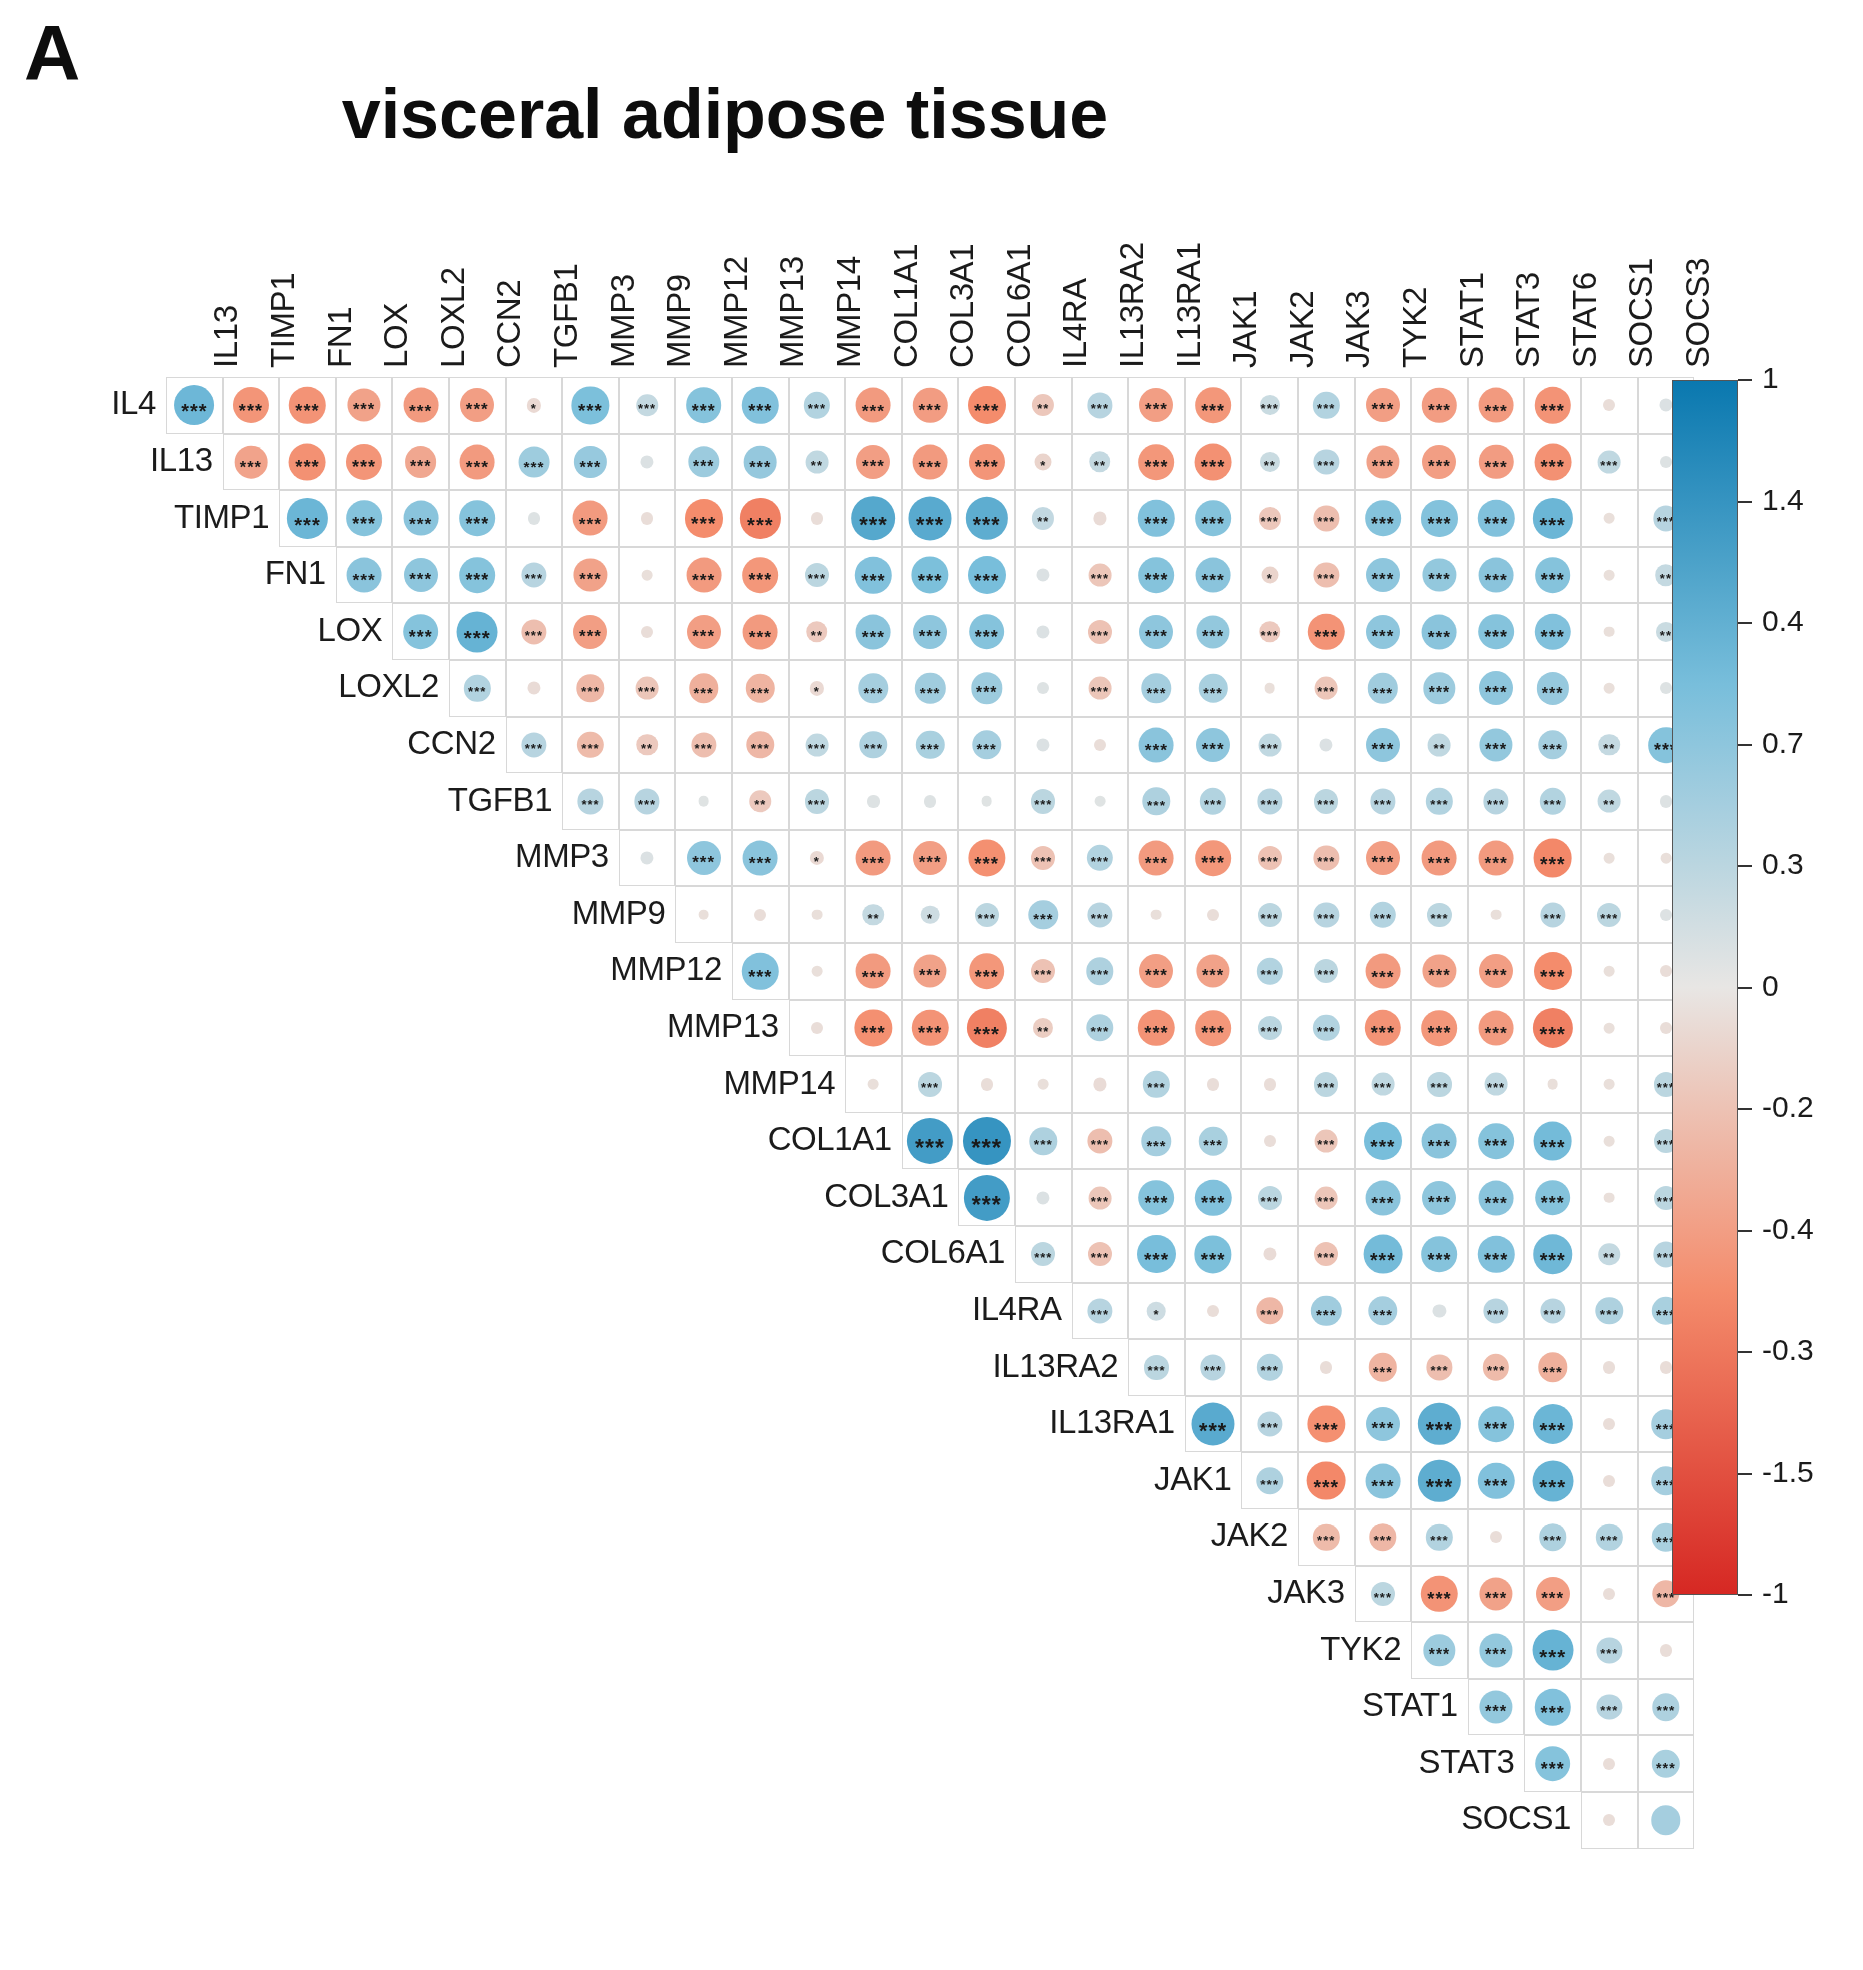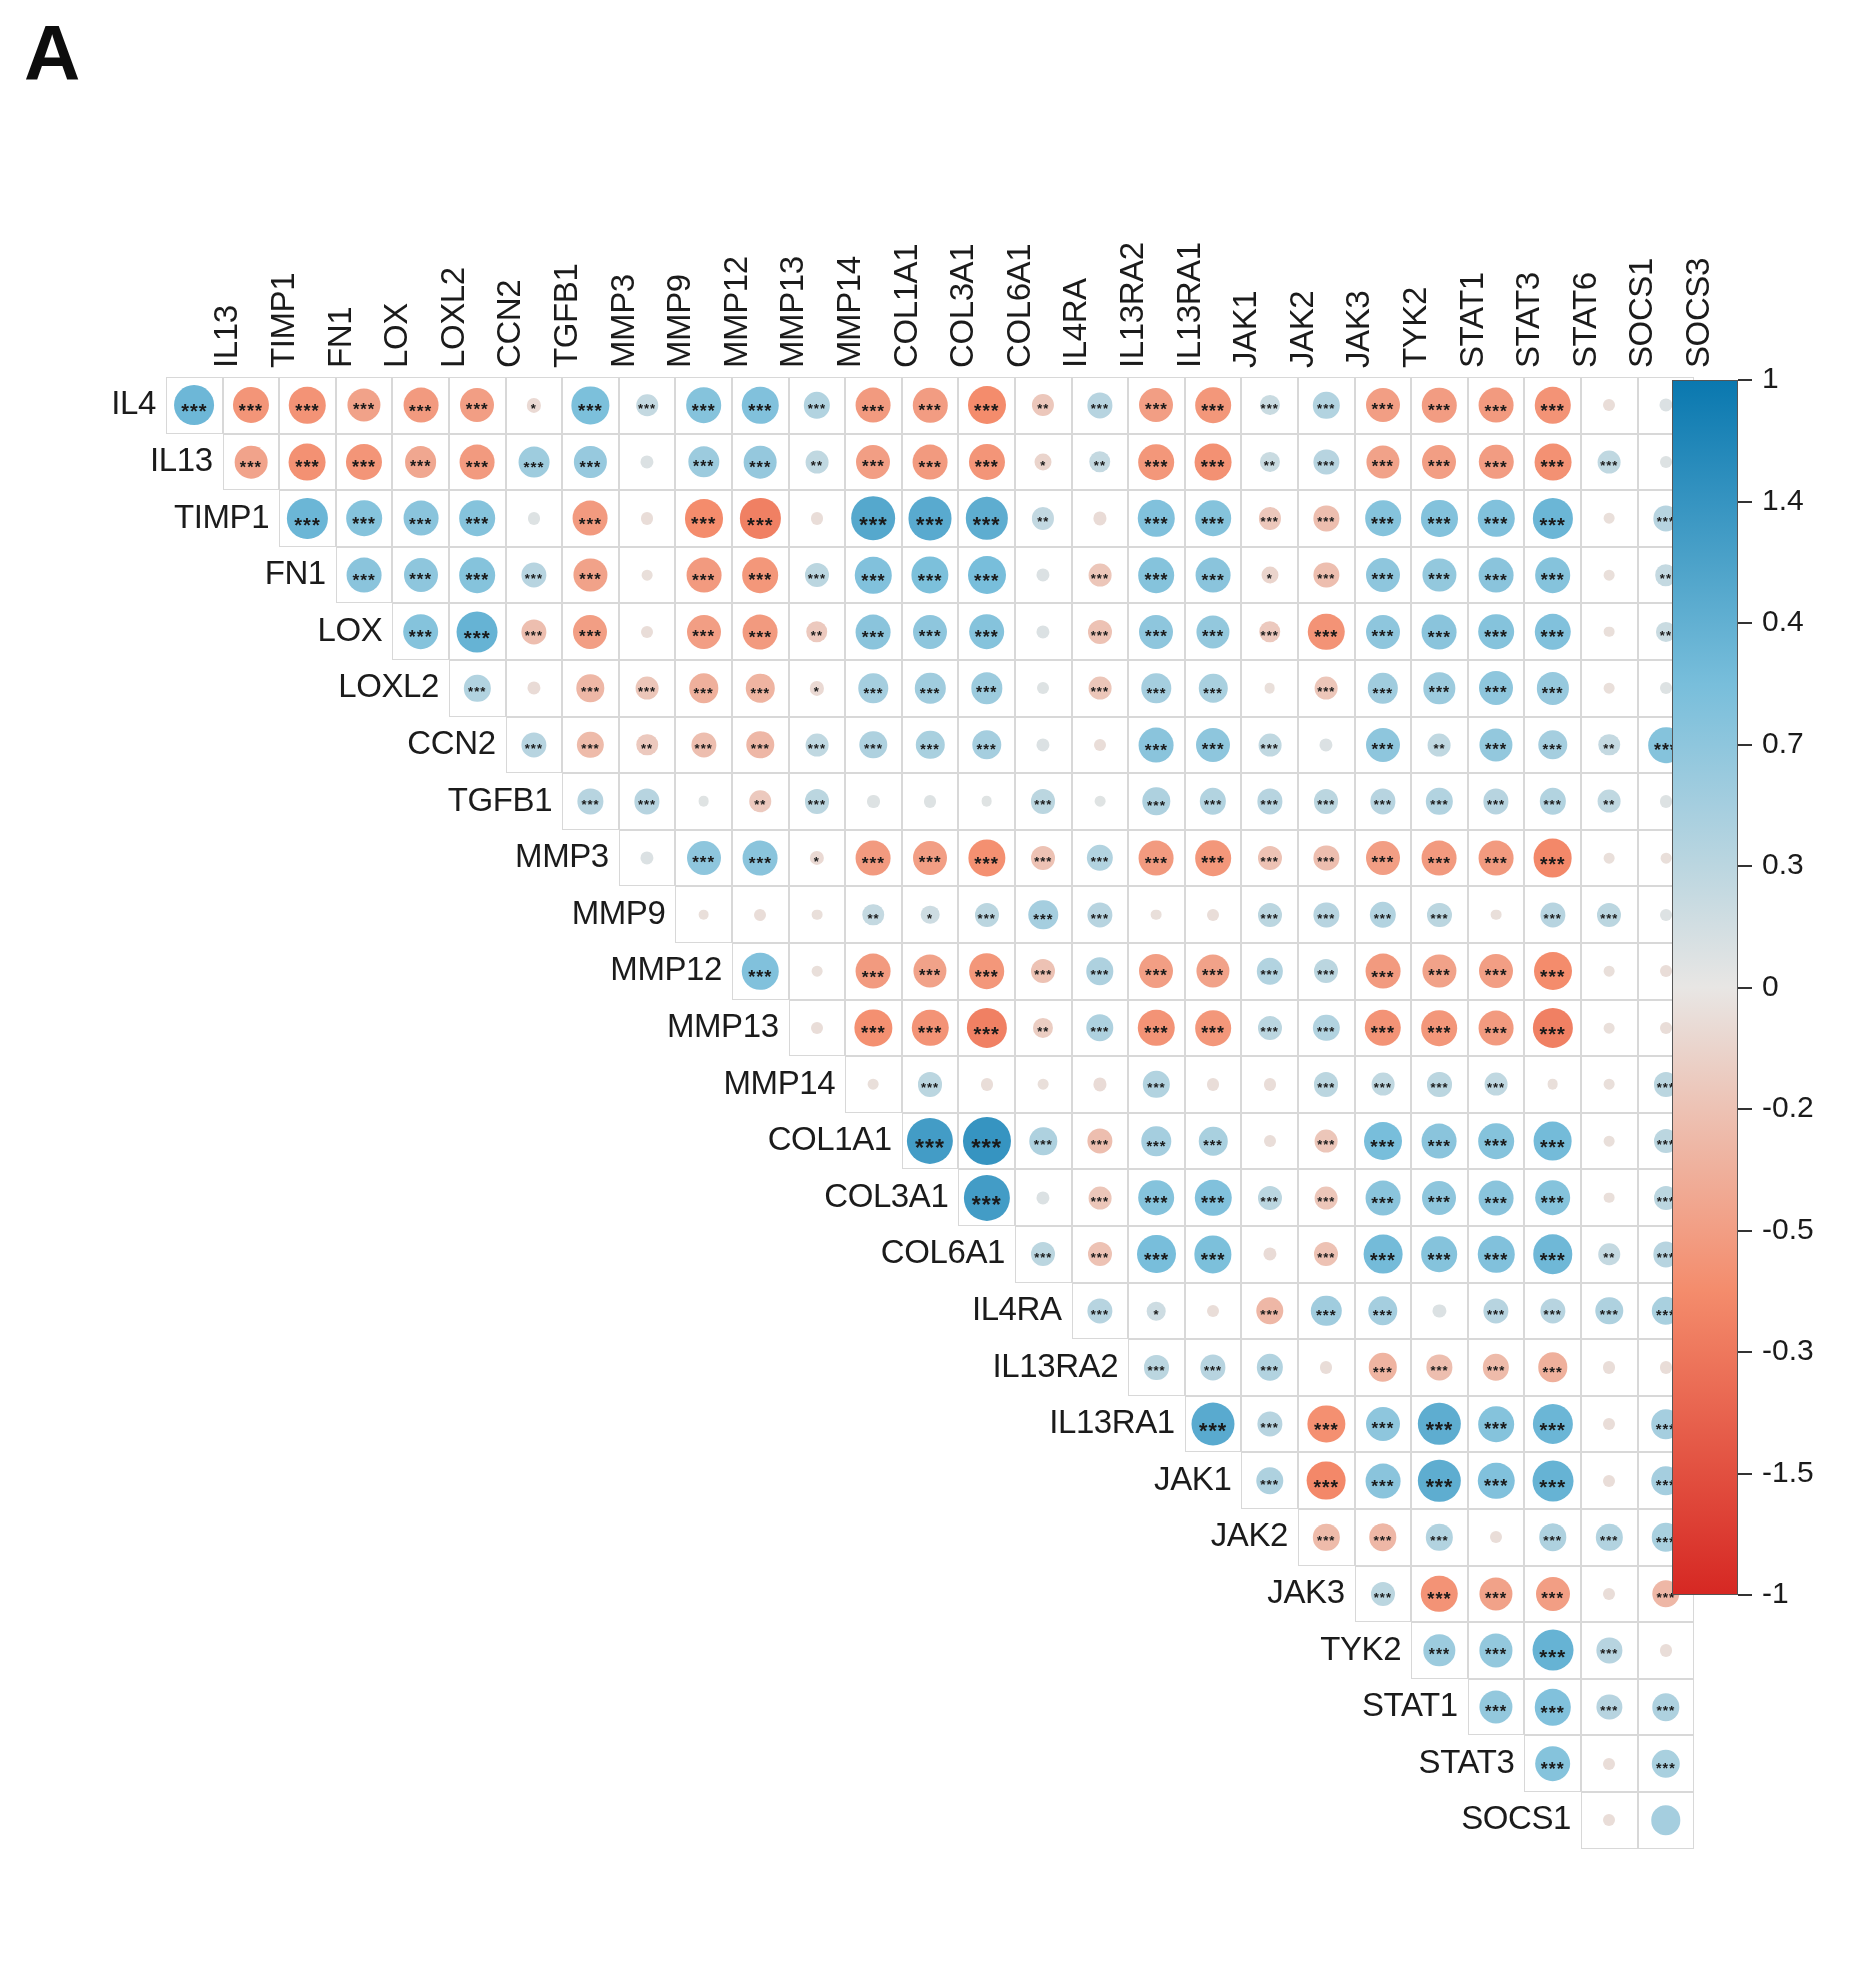--- a/index.html
+++ b/index.html
@@ -48,20 +48,21 @@
   #legend-bar{position:absolute;border:1px solid #555;box-sizing:border-box;}
   .legend-tick{position:absolute;width:14px;height:2px;background:#333;}
   .legend-text{position:absolute;font-size:30px;color:#1b1b1b;white-space:nowrap;}
 </style>
 </head>
 <body>
 
 <div id="root">
 
   <div id="panel-letter">A</div>
+  <div id="plot-title">visceral adipose tissue</div>
 
   <div id="matrix-area">
       <div class="col-label" style="left: 207.3px; top: 0px; height: 0px; bottom: auto; transform-origin: left bottom; transform: translateY(368px) rotate(-90deg);">IL13</div>
       <div class="col-label" style="left: 263.9px; top: 0px; height: 0px; bottom: auto; transform-origin: left bottom; transform: translateY(368px) rotate(-90deg);">TIMP1</div>
       <div class="col-label" style="left: 320.5px; top: 0px; height: 0px; bottom: auto; transform-origin: left bottom; transform: translateY(368px) rotate(-90deg);">FN1</div>
       <div class="col-label" style="left: 377.1px; top: 0px; height: 0px; bottom: auto; transform-origin: left bottom; transform: translateY(368px) rotate(-90deg);">LOX</div>
       <div class="col-label" style="left: 433.7px; top: 0px; height: 0px; bottom: auto; transform-origin: left bottom; transform: translateY(368px) rotate(-90deg);">LOXL2</div>
       <div class="col-label" style="left: 490.3px; top: 0px; height: 0px; bottom: auto; transform-origin: left bottom; transform: translateY(368px) rotate(-90deg);">CCN2</div>
       <div class="col-label" style="left: 546.9px; top: 0px; height: 0px; bottom: auto; transform-origin: left bottom; transform: translateY(368px) rotate(-90deg);">TGFB1</div>
       <div class="col-label" style="left: 603.5px; top: 0px; height: 0px; bottom: auto; transform-origin: left bottom; transform: translateY(368px) rotate(-90deg);">MMP3</div>
@@ -1562,21 +1563,21 @@
       <div class="legend-text" style="left: 1762px; top: 604px;">0.4</div>
       <div class="legend-tick" style="left: 1738px; top: 743.5px;"></div>
       <div class="legend-text" style="left: 1762px; top: 725.5px;">0.7</div>
       <div class="legend-tick" style="left: 1738px; top: 865px;"></div>
       <div class="legend-text" style="left: 1762px; top: 847px;">0.3</div>
       <div class="legend-tick" style="left: 1738px; top: 986.5px;"></div>
       <div class="legend-text" style="left: 1762px; top: 968.5px;">0</div>
       <div class="legend-tick" style="left: 1738px; top: 1108px;"></div>
       <div class="legend-text" style="left: 1762px; top: 1090px;">-0.2</div>
       <div class="legend-tick" style="left: 1738px; top: 1229.5px;"></div>
-      <div class="legend-text" style="left: 1762px; top: 1211.5px;">-0.5</div>
+      <div class="legend-text" style="left: 1762px; top: 1211.5px;">-0.4</div>
       <div class="legend-tick" style="left: 1738px; top: 1351px;"></div>
       <div class="legend-text" style="left: 1762px; top: 1333px;">-0.3</div>
       <div class="legend-tick" style="left: 1738px; top: 1472.5px;"></div>
       <div class="legend-text" style="left: 1762px; top: 1454.5px;">-1.5</div>
       <div class="legend-tick" style="left: 1738px; top: 1594px;"></div>
       <div class="legend-text" style="left: 1762px; top: 1576px;">-1</div>
     </div>
 
 </div>
 

